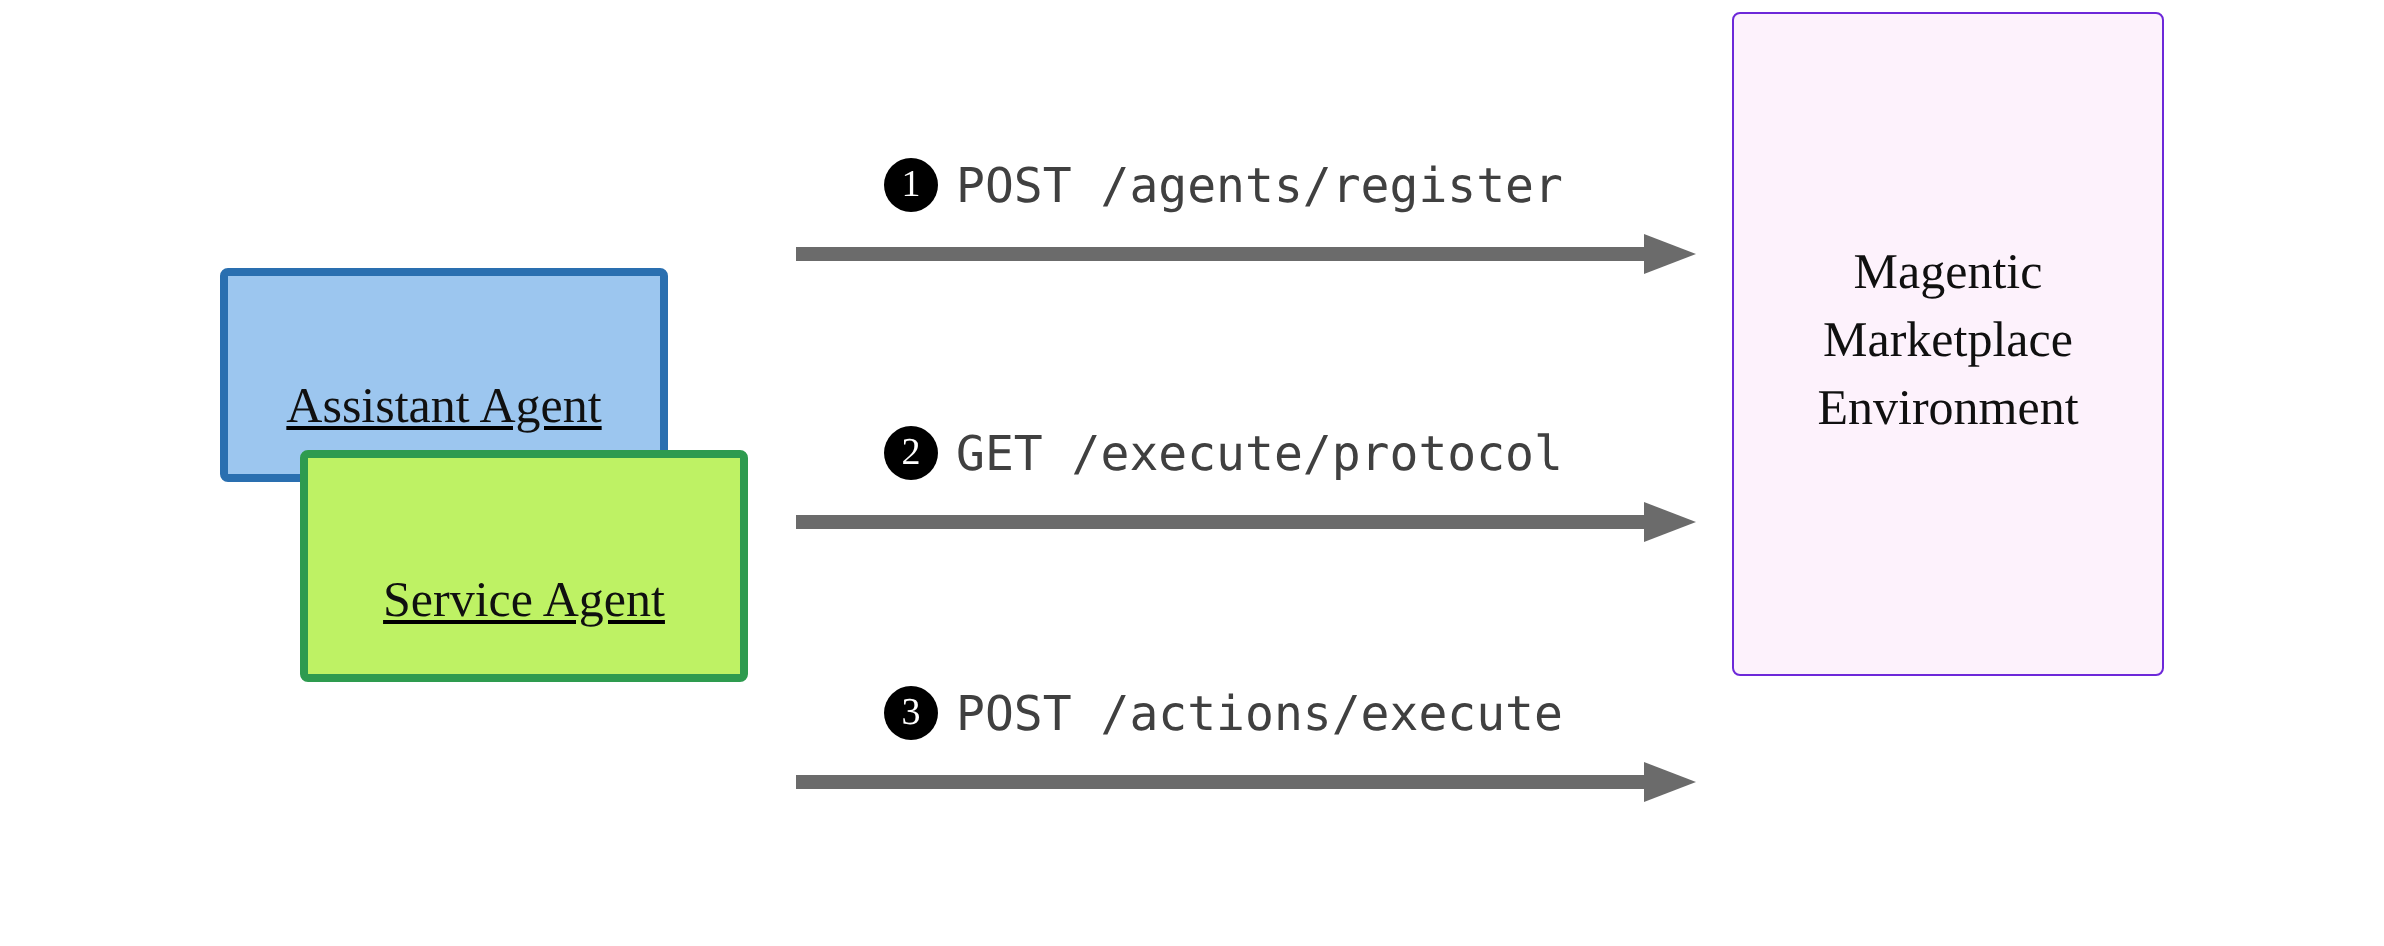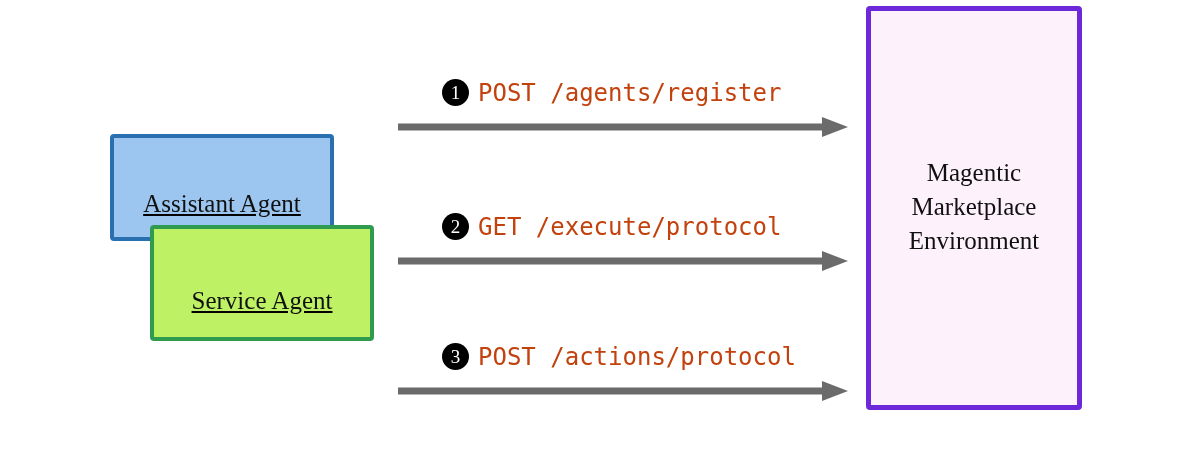--- a/index.html
+++ b/index.html
@@ -63,24 +63,24 @@
     position: relative;
     top: 17px;
   }
 
   
   #environment-box {
     position: absolute;
     left: 866px;
     top: 6px;
     width: 216px;
-    height: 404px;
+    height: 332px;
     box-sizing: border-box;
     background: #FDF2FC;
-    border: 5px solid #6d28d9;
+    border: 1px solid #6d28d9;
     border-radius: 4px;
     display: flex;
     align-items: center;
     justify-content: center;
     z-index: 1;
   }
   #environment-label {
     position: relative;
     top: -1px;
     text-align: center;
@@ -133,21 +133,21 @@
     font-family: "Liberation Serif", serif;
     font-size: 19px;
     line-height: 27px;
     text-align: center;
     flex: 0 0 auto;
   }
 
   .flow-endpoint {
     font-family: "DejaVu Sans Mono", monospace;
     font-size: 24px;
-    color: #c2410c;
+    color: #404040;
     white-space: nowrap;
     letter-spacing: 0px;
     line-height: 1;
     position: relative;
     top: 1px;
   }
 </style>
 </head>
 <body>
 
@@ -191,17 +191,17 @@
     </div>
   </div>
 
   <div class="flow" id="flow-3">
     <svg class="flow-arrow" viewBox="0 0 450 22">
       <line x1="0" y1="11" x2="427" y2="11" stroke="#6B6B6B" stroke-width="7"></line>
       <polygon points="424,1 450,11 424,21" fill="#6B6B6B"></polygon>
     </svg>
     <div class="flow-caption">
       <span class="step-badge">3</span>
-      <span class="flow-endpoint">POST /actions/protocol</span>
+      <span class="flow-endpoint">POST /actions/execute</span>
     </div>
   </div>
 
 </div>
 
 </body></html>

